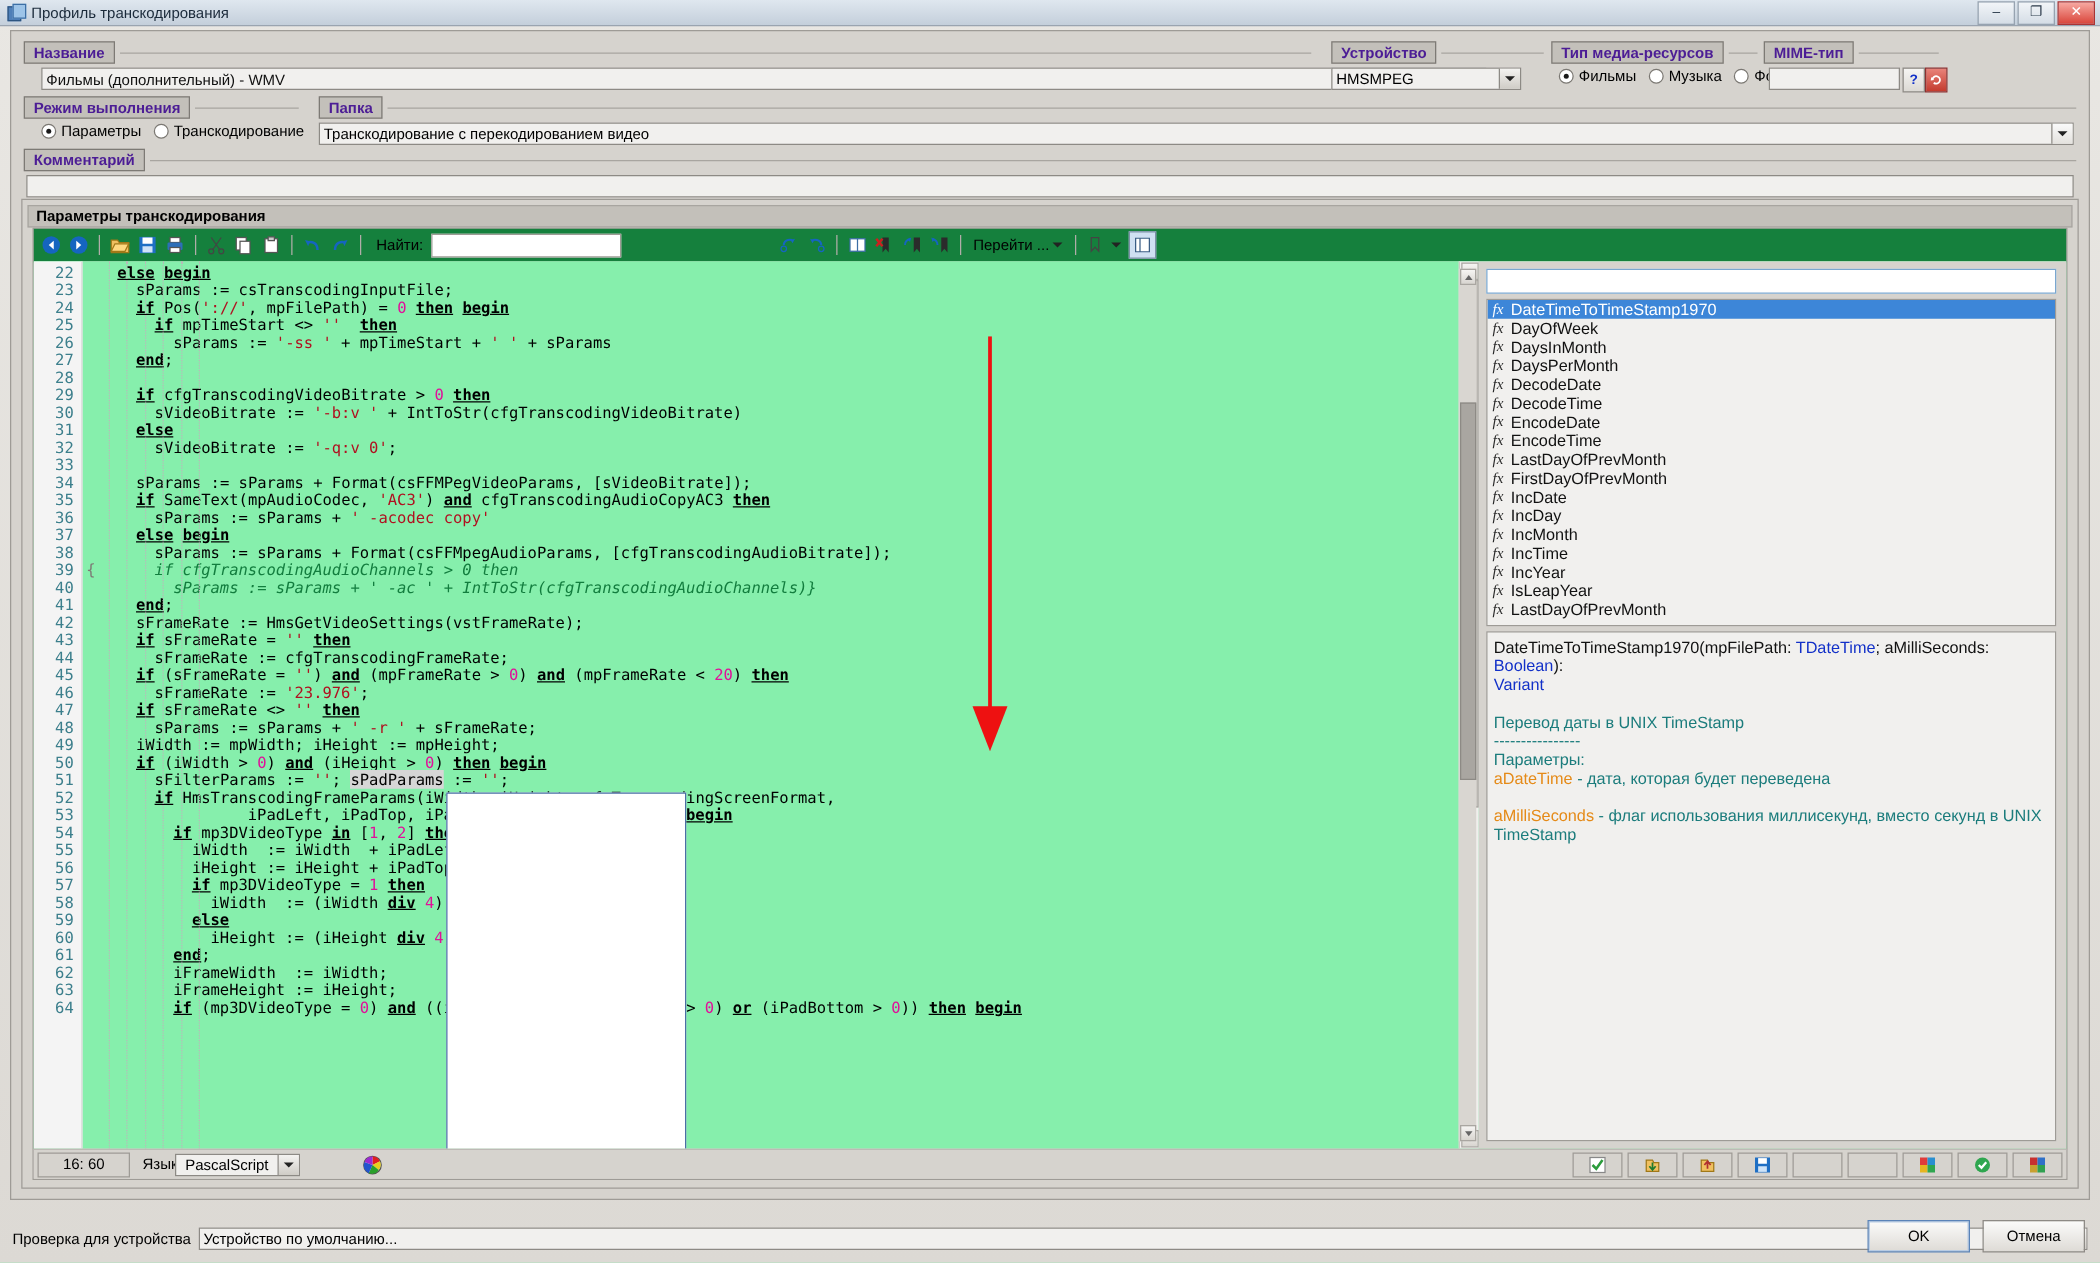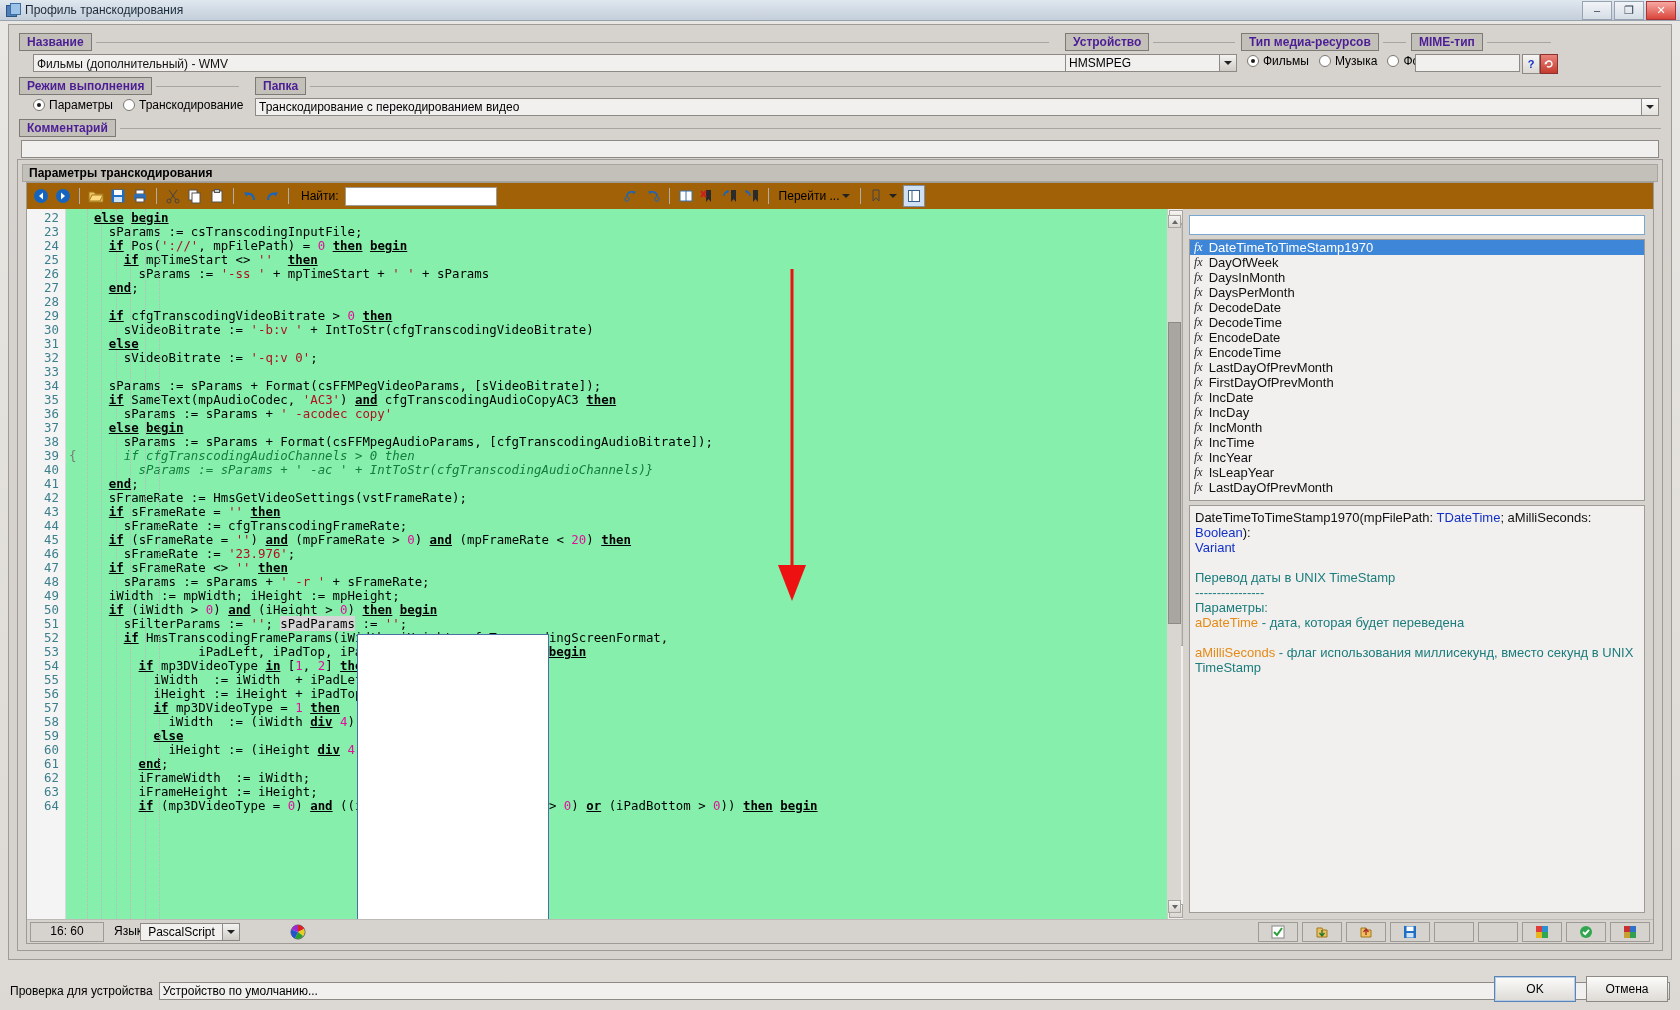--- a/index.html
+++ b/index.html
@@ -40,21 +40,21 @@
   
   .combo{display:flex;align-items:stretch;background:#f1f0ee;border:1px solid #8d8a85;height:18px;box-sizing:border-box;}
   .combo .val{flex:1;padding:0 3px;line-height:16px;font-size:12px;}
   .combo .arw{width:16px;background:linear-gradient(#f4f3f1,#cfccc6);border-left:1px solid #8d8a85;
     display:flex;align-items:center;justify-content:center;}
   .combo .arw::after{content:"";border-left:4px solid transparent;border-right:4px solid transparent;border-top:4px solid #222;}
   .combo.flat .arw{background:linear-gradient(#fafafa,#e4e2de);}
   
   .editorwrap{position:absolute;left:8px;top:22px;right:8px;bottom:6px;background:#d6d3ce;
     border:1px solid #9e9b96;}
-  .toolbar{height:26px;background:#a16207;display:flex;align-items:center;padding:0 4px;gap:2px;border-bottom:1px solid #bdbab5;}
+  .toolbar{height:26px;background:#15803d;display:flex;align-items:center;padding:0 4px;gap:2px;border-bottom:1px solid #bdbab5;}
   .tbtn{width:20px;height:20px;display:flex;align-items:center;justify-content:center;}
   .sep{width:1px;height:16px;background:#b0ada8;margin:0 4px;}
   .findlbl{font-size:12px;margin:0 4px 0 6px;}
   .findbox{width:150px;height:17px;background:#fff;border:1px solid #9e9b96;}
   .gotobtn{display:flex;align-items:center;gap:3px;font-size:12px;padding:0 4px;}
   .codepane{position:absolute;left:0;top:26px;right:0;bottom:24px;background:#86efac;overflow:hidden;}
   .gutter{position:absolute;left:0;top:0;bottom:0;width:38px;background:#f4f4f4;border-right:1px solid #d9d9d9;}
   .code{position:absolute;left:0;top:0;right:0;bottom:0;font-family:"DejaVu Sans Mono",monospace;
     font-size:12.4px;line-height:14px;white-space:pre;}
   .ln{position:absolute;left:0;width:32px;text-align:right;color:#3c7f8c;font-family:"DejaVu Sans Mono",monospace;font-size:12.4px;}
@@ -127,21 +127,21 @@
         <span class="gb-cap">Тип медиа-ресурсов</span>
         <span class="gb-line"></span>
       </div>
       <div class="caprow" style="position:absolute;left:1392px;top:0;width:140px;">
         <span class="gb-cap">MIME-тип</span>
         <span class="gb-line"></span>
       </div>
 
       <div class="tinput" style="position:absolute;left:14px;top:21px;width:1156px;">Фильмы (дополнительный) - WMV</div>
 
-      <div class="combo" style="position:absolute;left:1046px;top:21px;width:172px;">
+      <div class="combo" style="position:absolute;left:1046px;top:21px;width:152px;">
         <span class="val">HMSMPEG</span>
         <span class="arw"></span>
       </div>
 
       <div style="position:absolute;left:1228px;top:21px;display:flex;align-items:center;">
         <span class="radio">
             <i class="rdot on"></i>
             <span>Фильмы</span>
           </span>
         <span class="radio">

